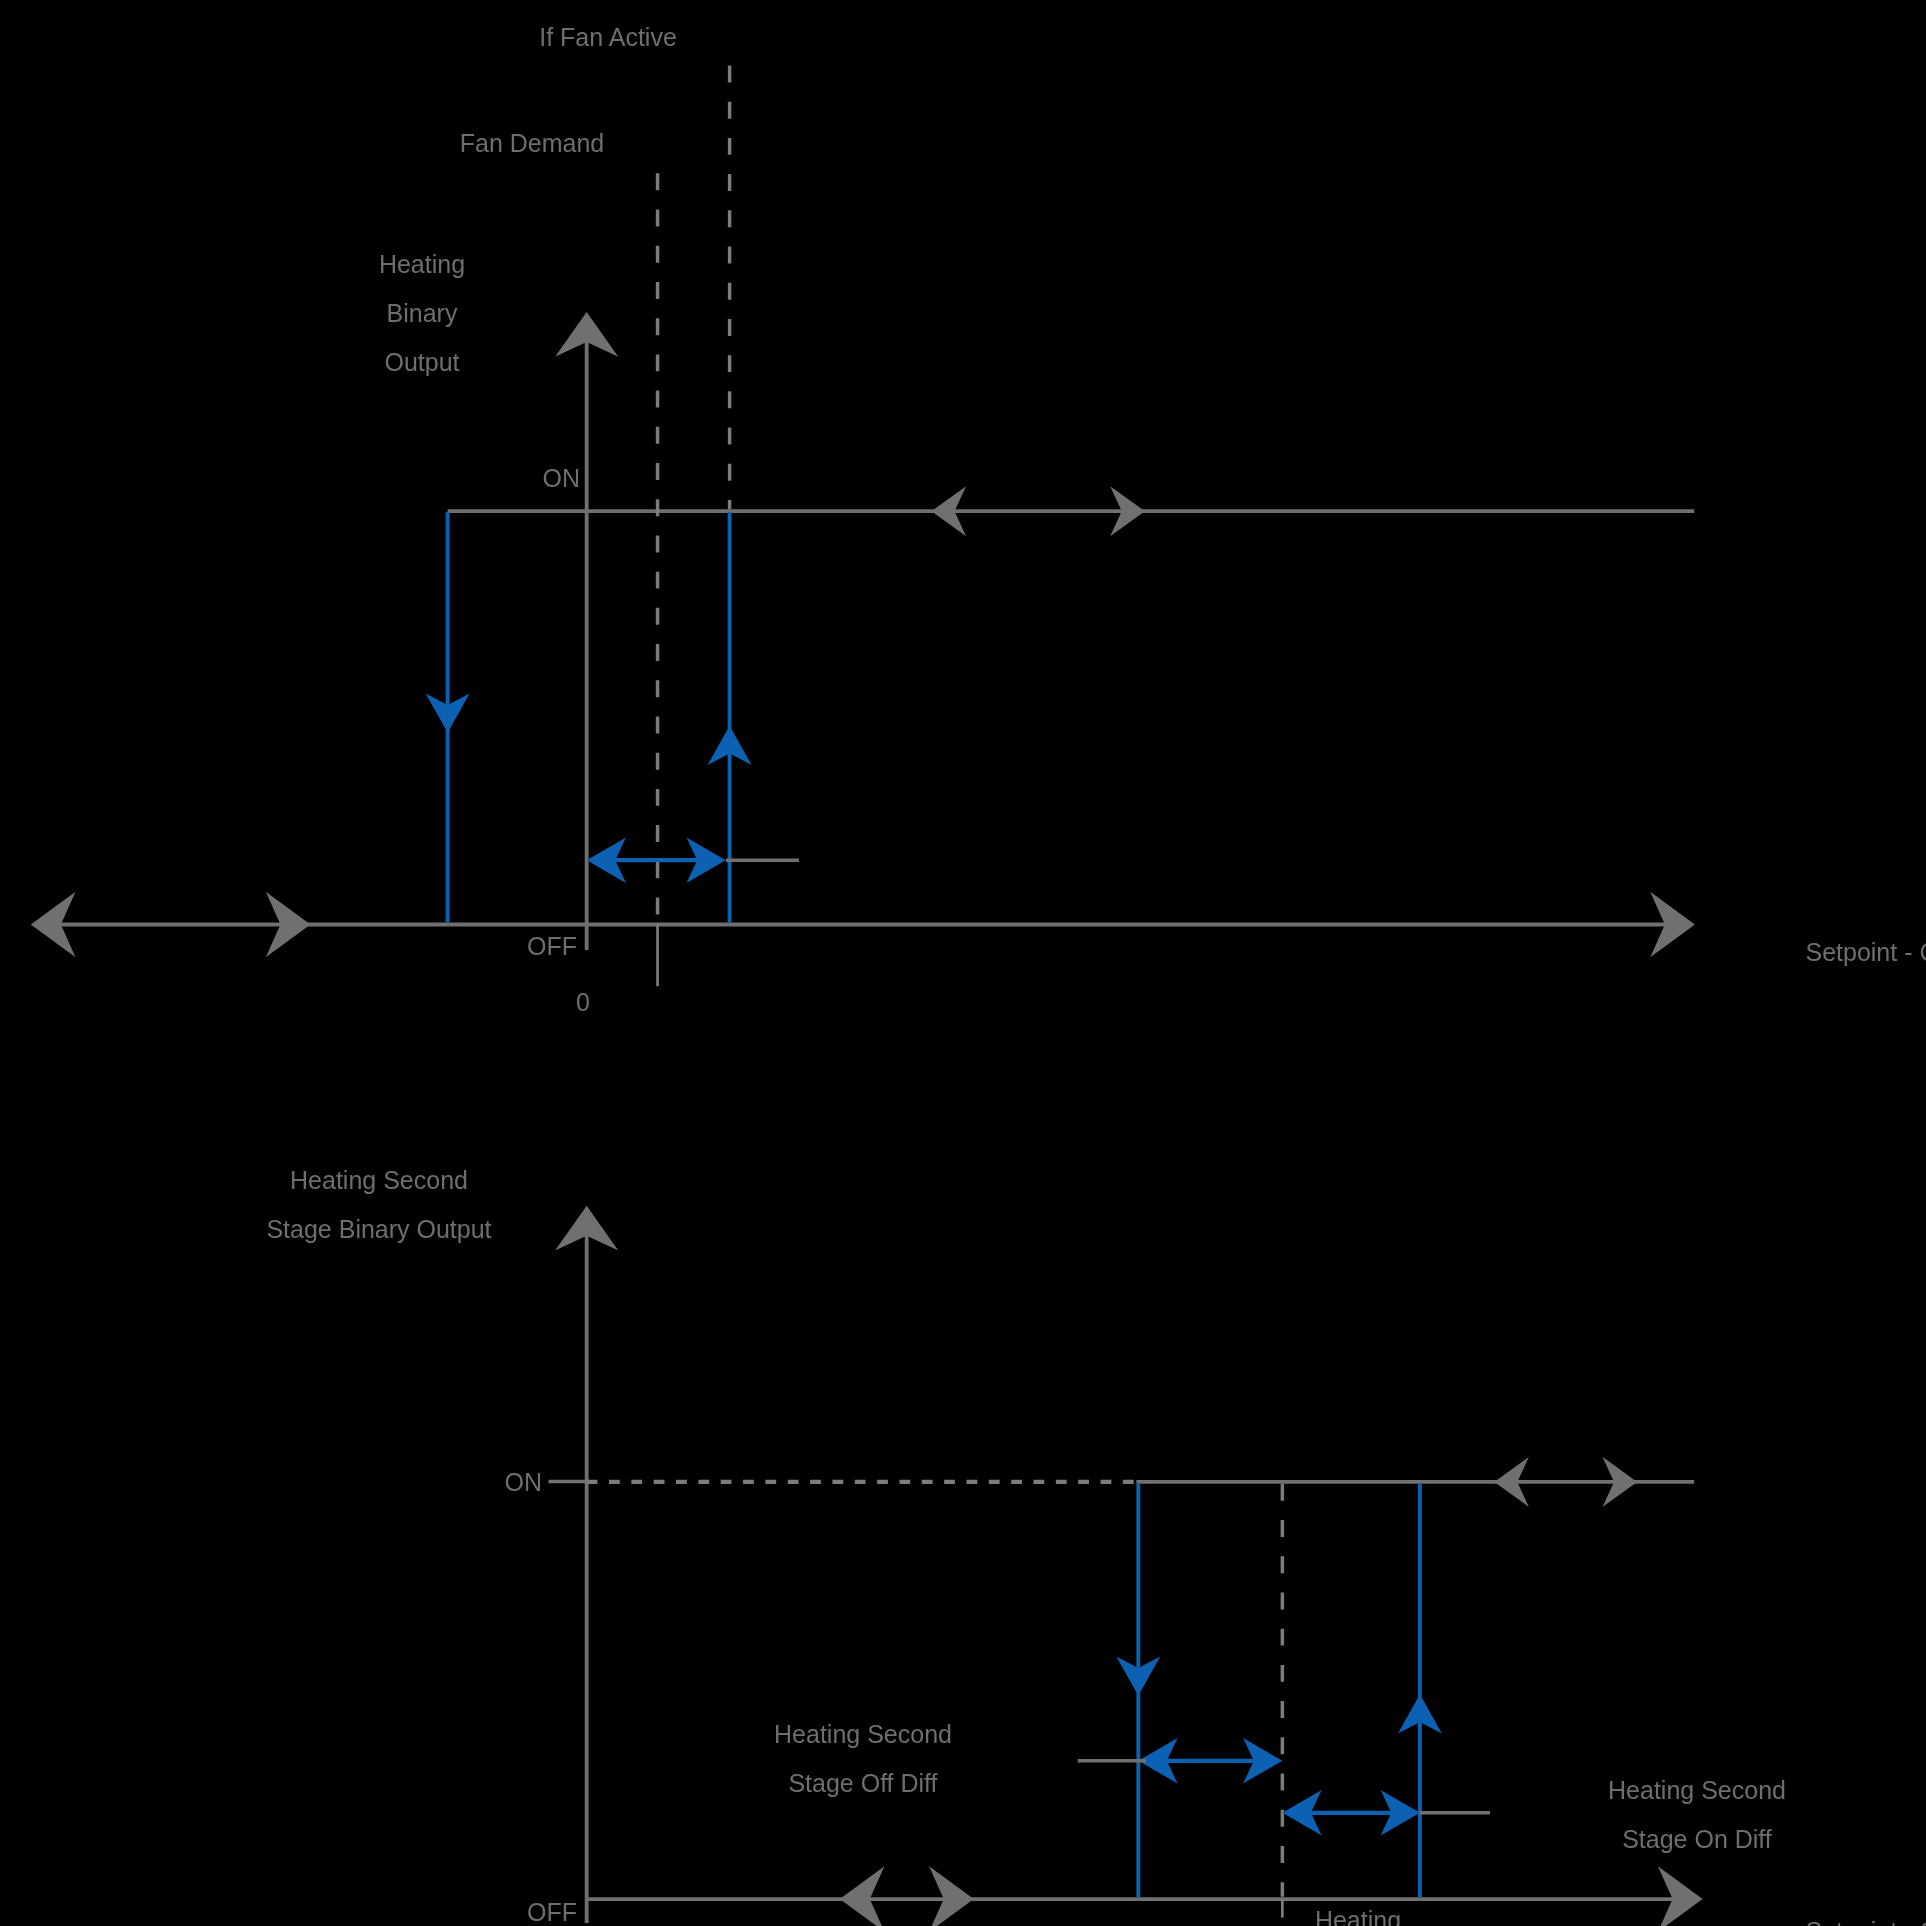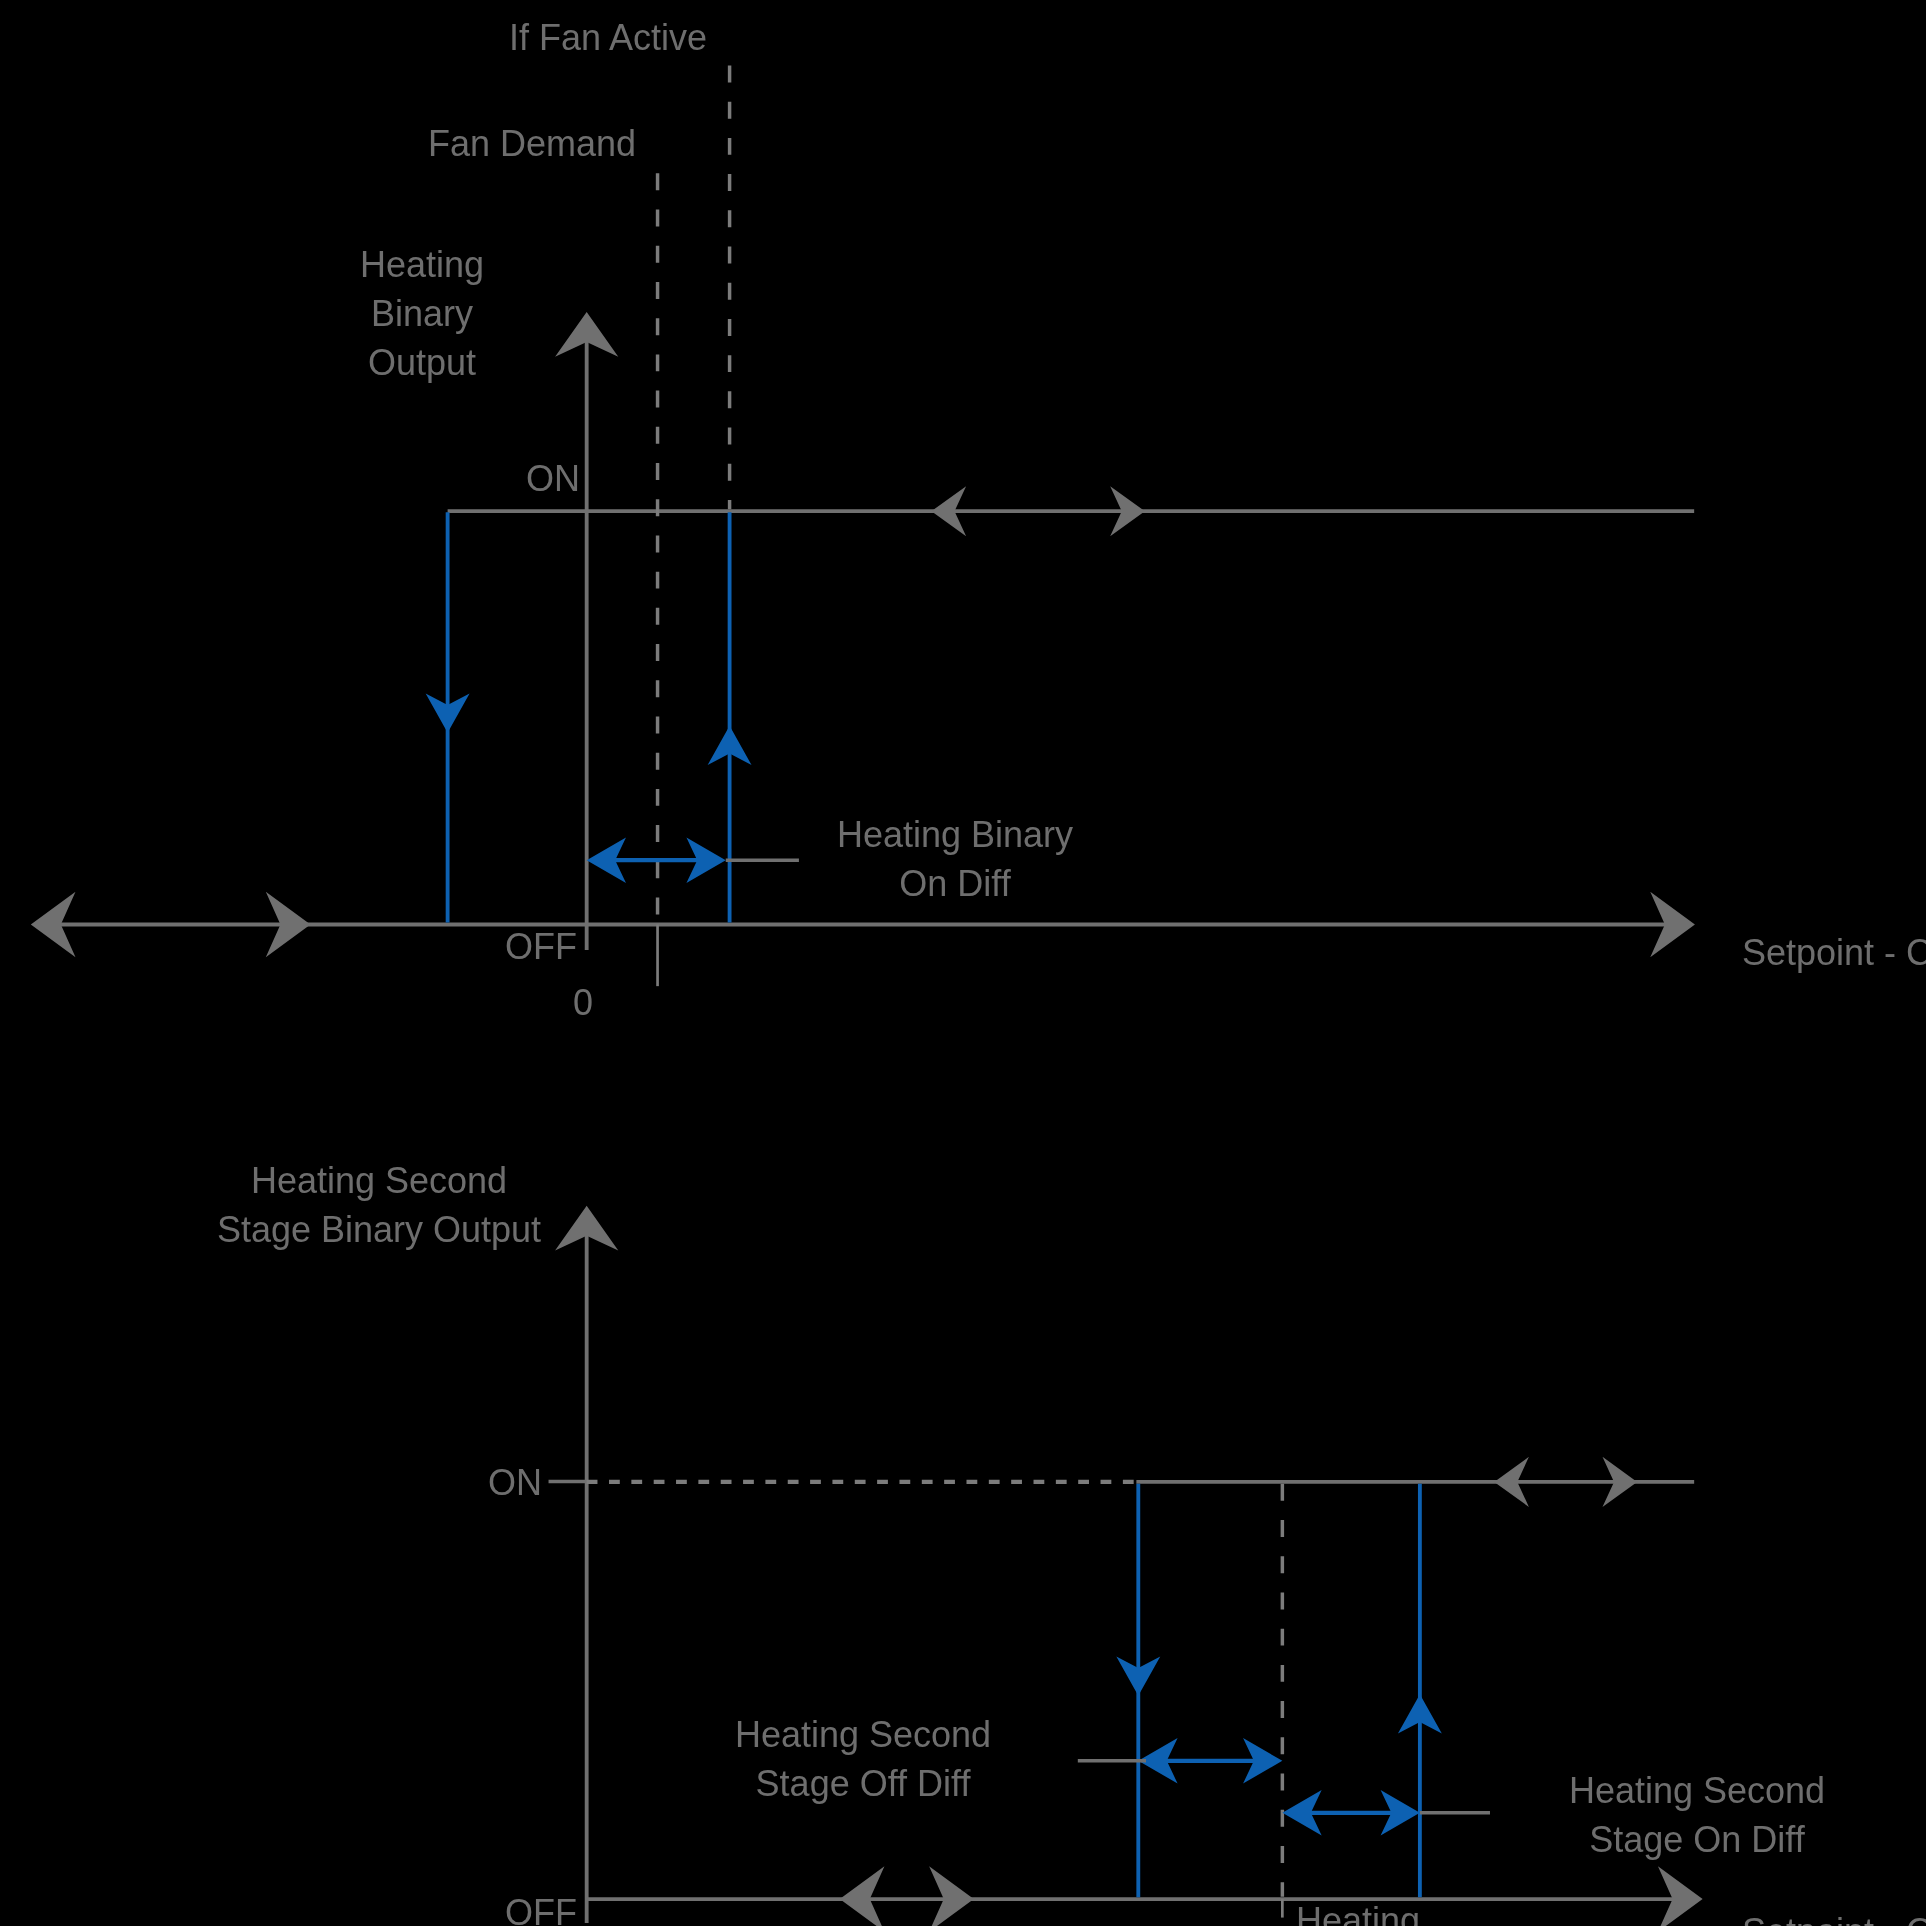--- a/index.html
+++ b/index.html
@@ -16,21 +16,21 @@
     overflow: hidden;
   }
   #figure-svg {
     position: absolute;
     left: 0;
     top: 0;
   }
   .lbl {
     position: absolute;
     color: #6E6E6E;
-    font-size: 36px;
+    font-size: 25px;
     line-height: 49px;
     white-space: pre-line;
     text-align: center;
     transform: translate(-50%, -50%);
   }
   .lbl.right-edge {
     transform: translate(-100%, -50%);
     text-align: center;
     white-space: nowrap;
   }
@@ -117,22 +117,20 @@
   <div class="lbl" style="left:608px; top:37px;">If Fan Active</div>
 
   <div class="lbl" style="left:532px; top:143px;text-align:center;">Fan Demand</div>
 
   <div class="lbl" style="left:422px; top:313px;">Heating
 Binary
 Output</div>
 
   <div class="lbl right-edge" style="left:580px; top:478px;">ON</div>
 
-  <div class="lbl" style="left:955px; top:859px;">Heating Binary
-On Diff</div>
 
   <div class="lbl right-edge" style="left:577px; top:946px;">OFF</div>
 
   <div class="lbl" style="left:583px; top:1002px;">0</div>
 
 
   <div class="lbl right-edge" style="left:1950px; top:952px;">Setpoint - Cv</div>
 
   <div class="lbl" style="left:379px; top:1205px;">Heating Second
 Stage Binary Output</div>

